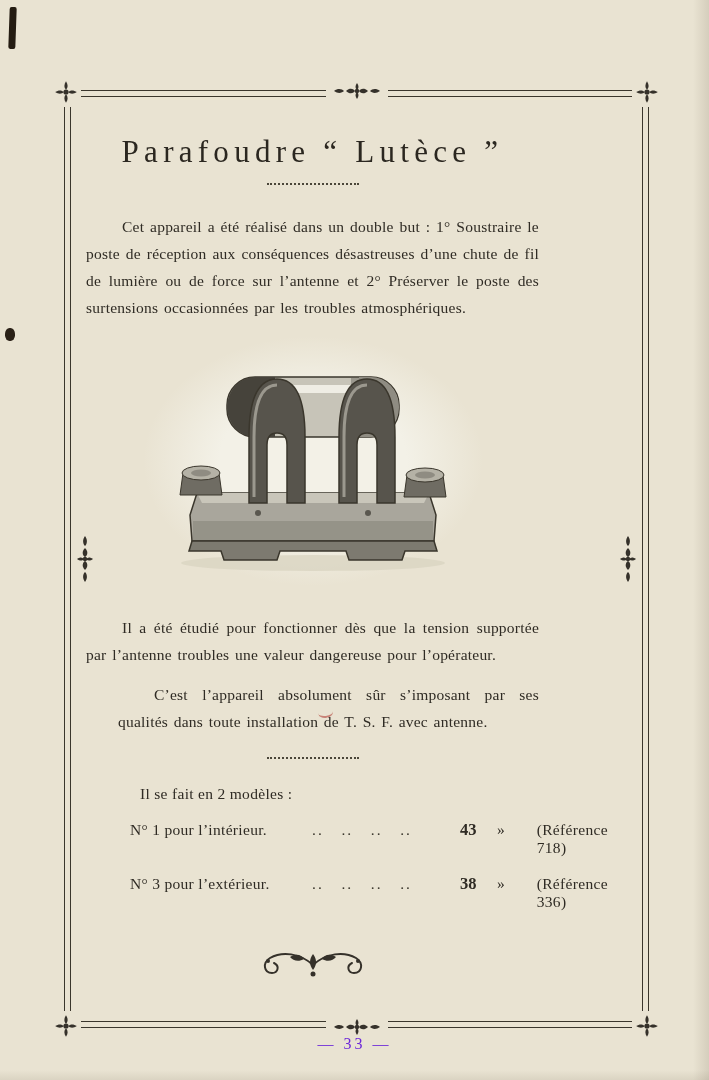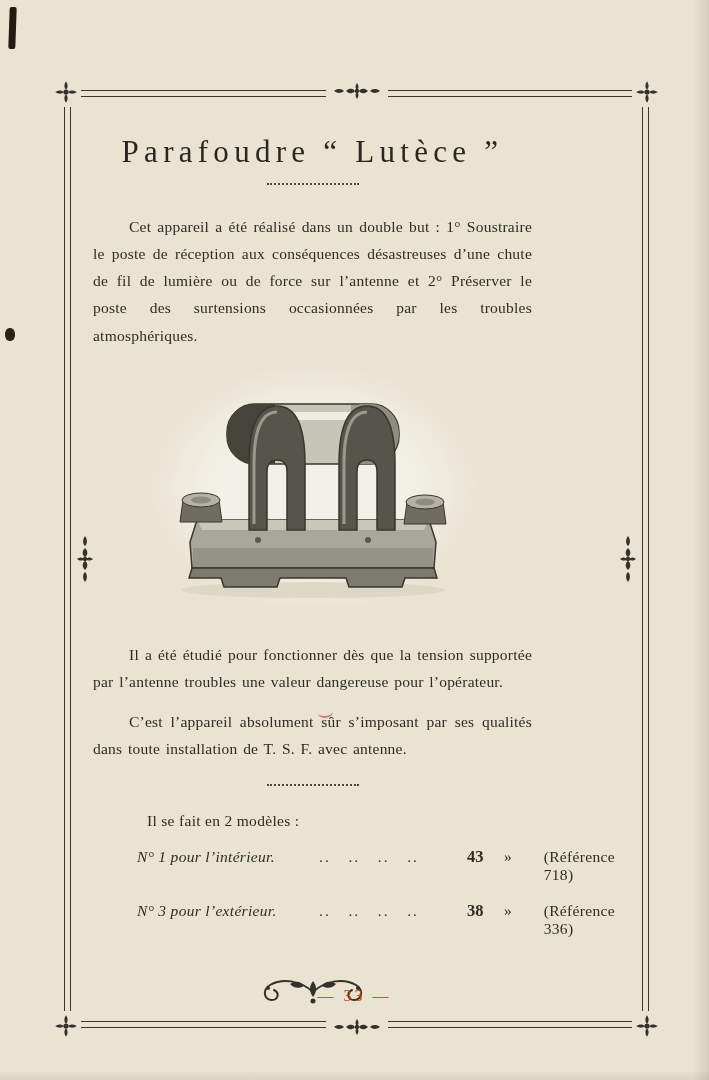--- a/index.html
+++ b/index.html
@@ -42,55 +42,55 @@
   .orn.tr{top:-14px;right:-14px;width:30px;height:30px;}
   .orn.bl{bottom:-14px;left:-14px;width:30px;height:30px;}
   .orn.br{bottom:-14px;right:-14px;width:30px;height:30px;}
   .orn.top{top:-11px;left:50%;transform:translateX(-50%);width:62px;height:22px;}
   .orn.bottom{bottom:-11px;left:50%;transform:translateX(-50%);width:62px;height:22px;}
   .orn.left{left:-11px;top:50%;transform:translateY(-50%) rotate(90deg);width:62px;height:22px;}
   .orn.right{right:-11px;top:50%;transform:translateY(-50%) rotate(90deg);width:62px;height:22px;}
   
   .content{
     position:absolute;left:64px;top:90px;width:497px;height:938px;
-    box-sizing:border-box;padding:0 29px;
+    box-sizing:border-box;padding:0 22px;
   }
   .page-title{
     margin:44px 0 0;font-size:31px;font-weight:400;text-align:center;
     letter-spacing:0.17em;color:#2b2720;
   }
   .dotted-rule{
     width:92px;height:0;border-bottom:2px dotted #4a4639;margin:13px auto 0;
   }
   .dotted-rule.mid{margin-top:22px;}
   .para{
     margin:28px 0 0;font-size:15.5px;line-height:1.75;text-align:justify;
     text-indent:36px;letter-spacing:0.015em;word-spacing:0.10em;
   }
-  .para.tight{margin-top:13px;}
+  .para.tight{margin-top:13px;margin-left:32px;}
   figure.photo{
     margin:14px auto 0;width:340px;height:250px;display:flex;
     align-items:center;justify-content:center;
     background:radial-gradient(closest-side,#f3f1e7 55%,rgba(243,241,231,0) 100%);
   }
   .models-intro{
     margin:26px 0 0 54px;font-size:15.5px;letter-spacing:0.02em;
   }
   .model-row{
     display:flex;align-items:baseline;margin:17px 0 0 44px;font-size:15.5px;
   }
-  .model-row .model-label{flex:0 0 182px;letter-spacing:0.02em;font-style:italic;}
+  .model-row .model-label{flex:0 0 182px;letter-spacing:0.02em;}
   .model-row .leader{flex:0 0 148px;white-space:pre;letter-spacing:2px;color:#3a362c;}
   .model-row .price{flex:0 0 30px;text-align:left;font-weight:700;font-size:16.5px;}
   .model-row .unit{margin-left:7px;font-size:15.5px;}
   .model-row .ref{margin-left:32px;letter-spacing:0.02em;}
   .flourish{margin:38px auto 0;width:150px;line-height:0;text-align:center;}
   .page-number{
-    position:absolute;left:0;top:987px;width:100%;text-align:center;
-    font-size:16px;letter-spacing:3px;color:#c2410c;
+    position:absolute;left:0;top:1035px;width:100%;text-align:center;
+    font-size:16px;letter-spacing:3px;color:#6d28d9;
   }
   .red-mark{
     position:absolute;left:318px;top:707px;width:15px;height:9px;
     border-bottom:2px solid rgba(173,52,44,0.55);
     border-radius:50%;transform:rotate(-7deg);
   }
 </style>
 </head>
 <body>
 

